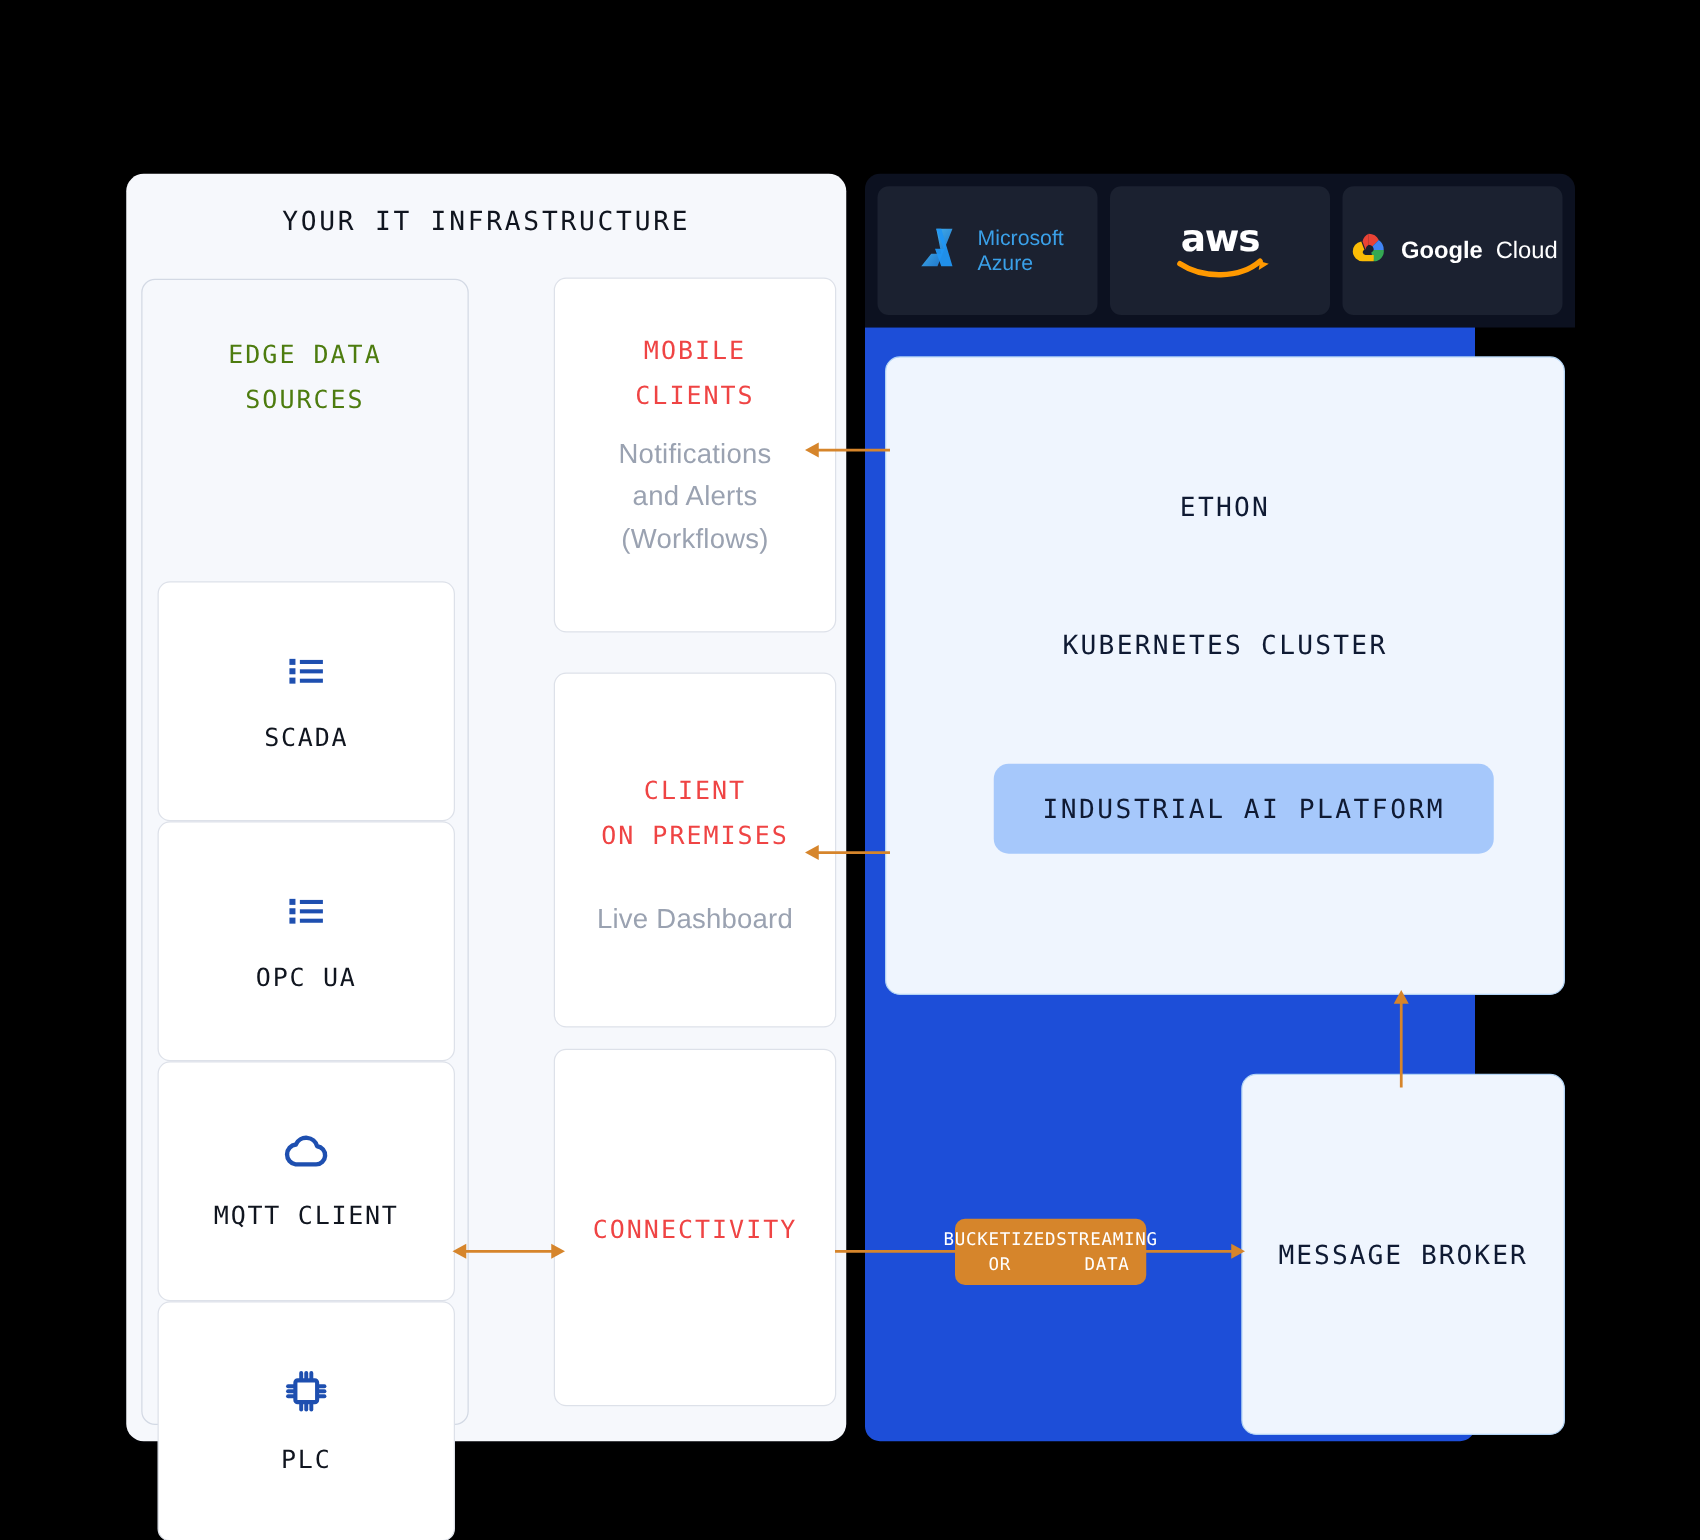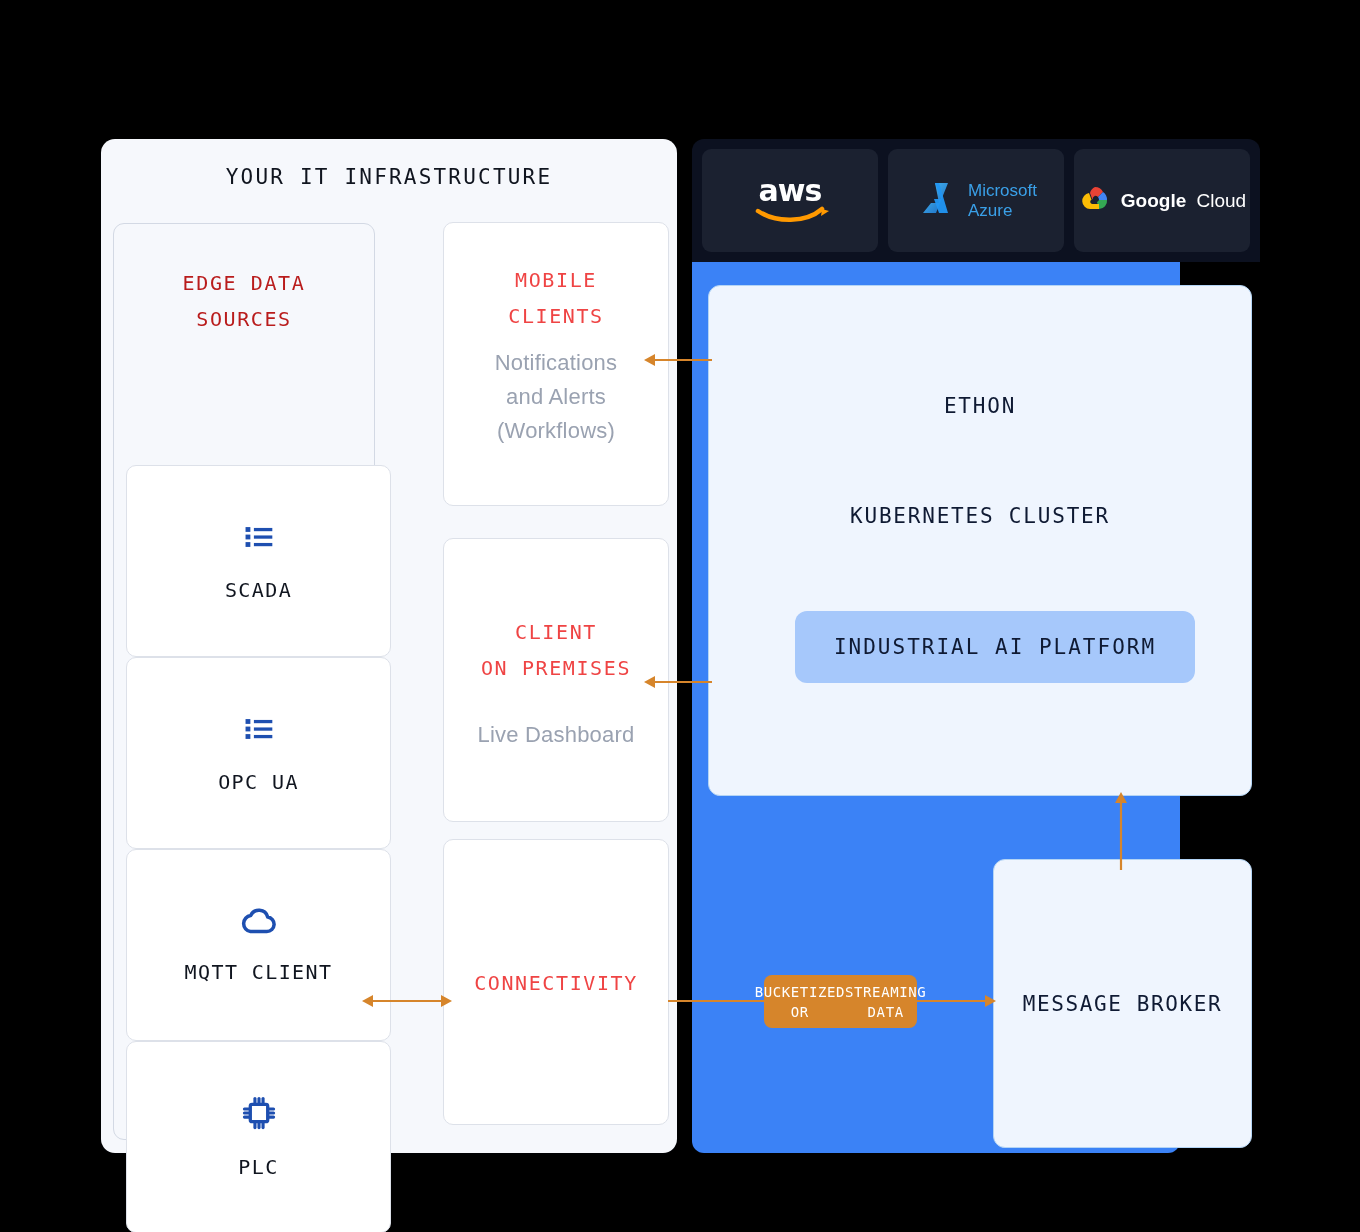--- a/index.html
+++ b/index.html
@@ -29,25 +29,25 @@
   .edge-col {
     position: absolute; left: 12px; top: 84px;
     width: 262px; height: 917px;
     background: #f6f8fc;
     border: 1px solid #d3d9e4;
     border-radius: 11px;
   }
   .edge-col-title {
     position: absolute; left: 0; top: 41px; width: 100%;
     text-align: center; line-height: 36px;
-    font-size: 20px; letter-spacing: 1.6px; color: #b91c1c;
+    font-size: 20px; letter-spacing: 1.6px; color: #4d7c0f;
   }
 
   .src-card {
-    position: absolute; left: 12px; width: 265px;
+    position: absolute; left: 12px; width: 238px;
     background: #ffffff;
     border: 1px solid #dde1e9;
     border-radius: 10px;
     display: flex; flex-direction: column;
     align-items: center; justify-content: center;
     gap: 20px;
   }
   .src-card .lbl {
     font-size: 20px; letter-spacing: 1.4px; color: #10151f;
   }
@@ -94,21 +94,21 @@
     width: 176px; height: 103px;
     background: #1b2130;
     border-radius: 9px;
     display: flex; align-items: center; justify-content: center;
     gap: 9px;
   }
 
   .cloud-body {
     position: absolute; left: 692px; top: 262px;
     width: 488px; height: 891px;
-    background: #3b82f6;
+    background: #1d4ed8;
     border-radius: 0 0 12px 12px;
     padding-left: 40px;
   }
 
   .k8s-box {
     position: absolute; left: 16px; top: 23px;
     width: 544px; height: 511px;
     background: #eff5fe;
     border: 1px solid #b3d4f5;
     border-radius: 12px;
@@ -256,49 +256,49 @@
       <div class="cc-title">
         <div>CONNECTIVITY</div>
       </div>
     </div>
   </div>
 
   <div class="cloud-header">
 
     <div class="logo-card">
       <span>
-        <svg width="96" height="56" viewBox="0 0 96 56">
-          <text x="48" y="30" text-anchor="middle" fill="#ffffff" font-family="DejaVu Sans, sans-serif" font-size="30" font-weight="bold" letter-spacing="-1">aws</text>
-          <path d="M16 40 C34 52, 64 52, 80 38" stroke="#ff9900" stroke-width="4.5" fill="none" stroke-linecap="round"></path>
-          <path d="M80 38 l-1 7 l8 -5 z" fill="#ff9900"></path>
-        </svg>
-      </span>
-    </div>
-
-    <div class="logo-card">
-      <span>
         <svg width="44" height="44" viewBox="0 0 44 44">
           <defs>
             <linearGradient id="azg" x1="0" y1="0" x2="1" y2="1">
               <stop offset="0%" stop-color="#4fc3f7"></stop>
               <stop offset="100%" stop-color="#1565c0"></stop>
             </linearGradient>
           </defs>
           <path d="M20 6 L33 6 L21 36 L8 36 L16 26 L24 26 Z" fill="url(#azg)"></path>
           <path d="M20 6 L26 22 L19 22 L24 36 L33 36 L24 6 Z" fill="#2196f3" opacity="0.95"></path>
         </svg>
       </span>
       <span style="font-family:'Liberation Sans',sans-serif;font-size:17px;line-height:20px;color:#3aa0e8;">
         <span style="display:block">Microsoft</span>
         <span style="display:block">Azure</span>
       </span>
     </div>
 
     <div class="logo-card">
       <span>
+        <svg width="96" height="56" viewBox="0 0 96 56">
+          <text x="48" y="30" text-anchor="middle" fill="#ffffff" font-family="DejaVu Sans, sans-serif" font-size="30" font-weight="bold" letter-spacing="-1">aws</text>
+          <path d="M16 40 C34 52, 64 52, 80 38" stroke="#ff9900" stroke-width="4.5" fill="none" stroke-linecap="round"></path>
+          <path d="M80 38 l-1 7 l8 -5 z" fill="#ff9900"></path>
+        </svg>
+      </span>
+    </div>
+
+    <div class="logo-card">
+      <span>
         <svg width="34" height="30" viewBox="0 0 34 30">
           <path d="M17 3 a9 9 0 0 1 8 5 l-5 5 a4.6 4.6 0 0 0 -3 -1.3 z" fill="#ea4335"></path>
           <path d="M25 8 a9.5 9.5 0 0 1 4 8 l-8 0 a4.6 4.6 0 0 0 -1 -3 z" fill="#4285f4"></path>
           <path d="M29 16 a8 8 0 0 1 -8 9 l-2 -7 a4.6 4.6 0 0 0 2 -2 z" fill="#34a853"></path>
           <path d="M21 25 l-9 0 a8 8 0 0 1 -1 -15.9 l2.5 6.6 a2.2 2.2 0 0 0 .9 4.2 l6.6 0 z" fill="#fbbc05"></path>
           <path d="M12 9.1 a9 9 0 0 1 5 -6.1 l0 8.8 a4.6 4.6 0 0 0 -2.5 3.9 z" fill="#ea4335"></path>
         </svg>
       </span>
       <span style="font-family:'Liberation Sans',sans-serif;font-size:19px;color:#ffffff;white-space:nowrap;">
         <span style="font-weight:bold">Google</span>

